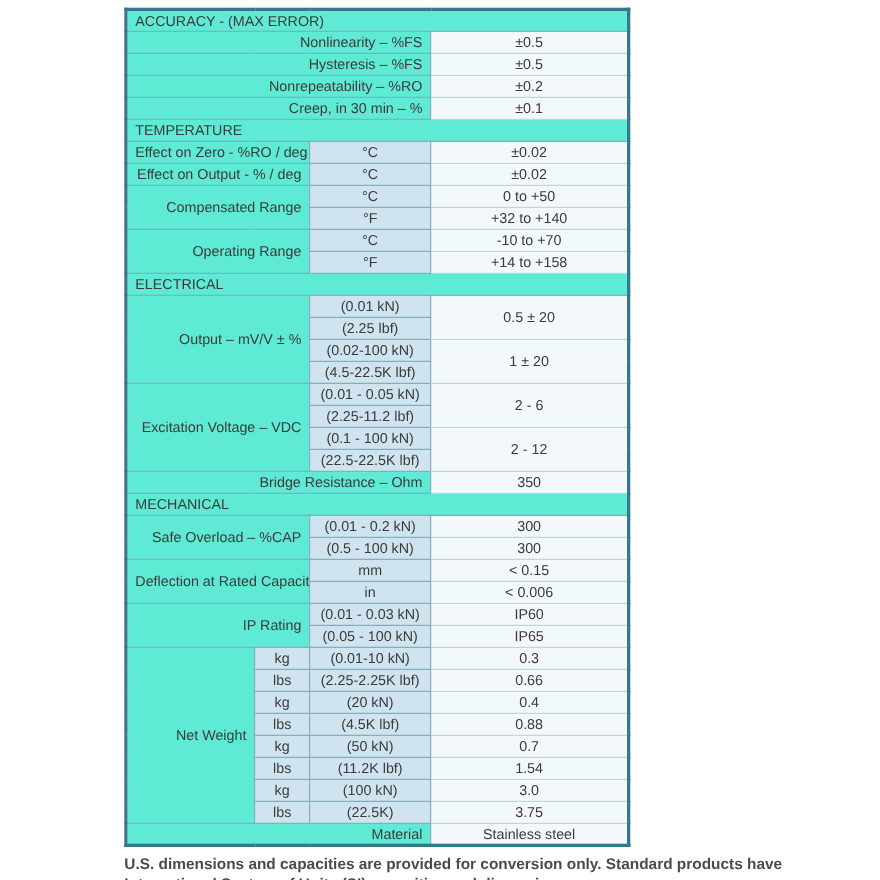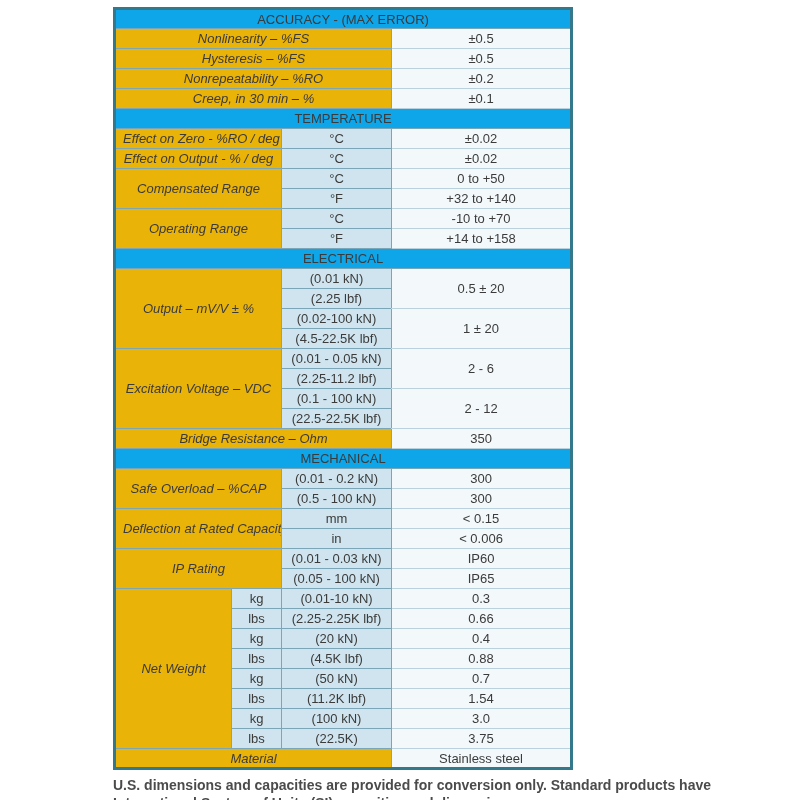--- a/index.html
+++ b/index.html
@@ -26,27 +26,26 @@
     box-sizing: border-box;
     padding: 0 7px;
     font-size: 13px;
     color: #3b3b3b;
     border: 1px solid #7aa6b7;
     white-space: nowrap;
     overflow: hidden;
     vertical-align: middle;
   }
   td.section {
-    background: #0ea5e9;
-    text-align: center;
+    background: #5eead4;
+    text-align: left;
   }
   td.label {
-    background: #eab308;
-    text-align: center;
-    font-style: italic;
+    background: #5eead4;
+    text-align: right;
   }
   td.unit {
     background: #cfe4ee;
     text-align: center;
   }
   td.value {
     background: #f3f8fb;
     text-align: center;
     border-top-color: #b9d2de;
     border-bottom-color: #b9d2de;

